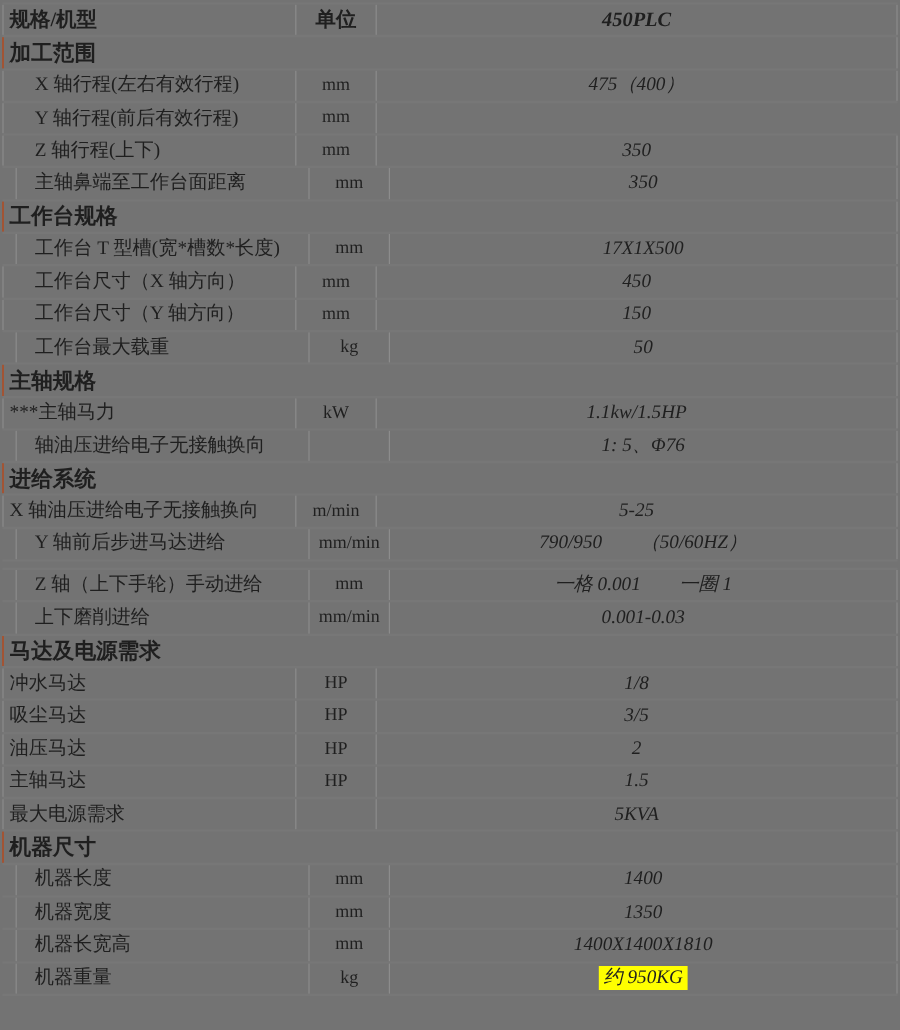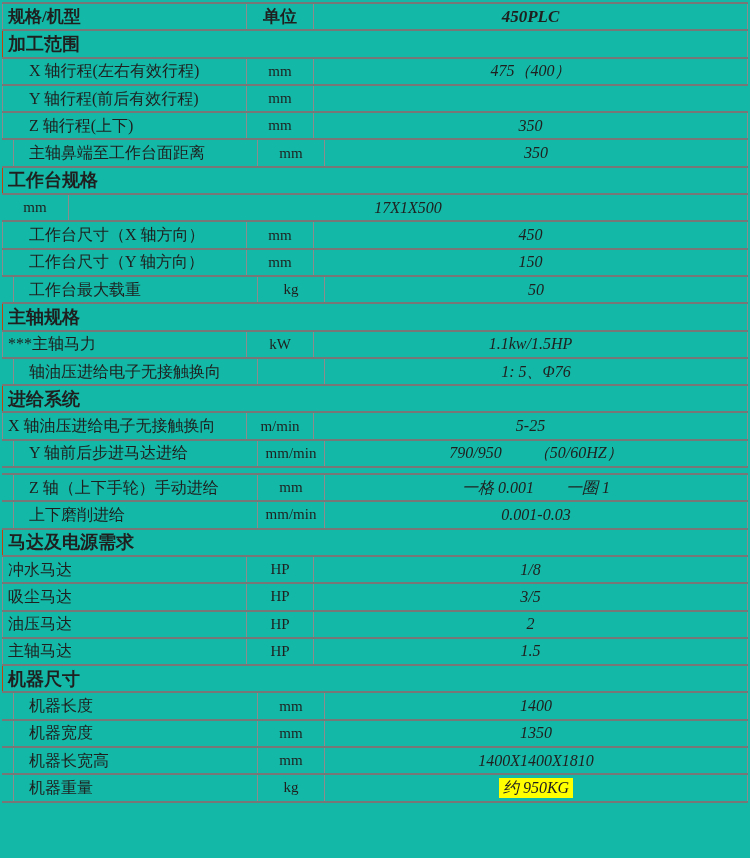--- a/index.html
+++ b/index.html
@@ -8,21 +8,21 @@
     background: #ffffff;
     font-family: "Liberation Serif", "DejaVu Serif", serif;
     color: #1f1f1f;
   }
   * { box-sizing: border-box; }
   .page {
     width: 750px;
     height: 858px;
     padding: 2px 2px 0 2px;
     overflow: hidden;
-    background: #14b8a6;
+    background: #737373;
   }
   .fragment {
     width: 746px;
     border-top: 2px solid #777777;
   }
   .fragment + .fragment { margin-top: 5px; }
   .row {
     display: flex;
     align-items: stretch;
     height: 27.3px;
@@ -102,20 +102,21 @@
         </div>
         <div class="row">
           <div class="cell label-cell ind1">主轴鼻端至工作台面距离</div>
           <div class="cell unit-cell">mm</div>
           <div class="cell value-cell">350</div>
         </div>
         <div class="row">
           <div class="cell section-cell">工作台规格</div>
         </div>
         <div class="row">
+          <div class="cell label-cell ind1">工作台 T 型槽(宽*槽数*长度)</div>
           <div class="cell unit-cell">mm</div>
           <div class="cell value-cell">17X1X500</div>
         </div>
         <div class="row">
           <div class="cell label-cell ind2">工作台尺寸（X 轴方向）</div>
           <div class="cell unit-cell">mm</div>
           <div class="cell value-cell">450</div>
         </div>
         <div class="row">
           <div class="cell label-cell ind2">工作台尺寸（Y 轴方向）</div>
@@ -180,20 +181,25 @@
         </div>
         <div class="row">
           <div class="cell label-cell ind0">油压马达</div>
           <div class="cell unit-cell">HP</div>
           <div class="cell value-cell">2</div>
         </div>
         <div class="row">
           <div class="cell label-cell ind0">主轴马达</div>
           <div class="cell unit-cell">HP</div>
           <div class="cell value-cell">1.5</div>
+        </div>
+        <div class="row">
+          <div class="cell label-cell ind0">最大电源需求</div>
+          <div class="cell unit-cell"></div>
+          <div class="cell value-cell">5KVA</div>
         </div>
         <div class="row">
           <div class="cell section-cell">机器尺寸</div>
         </div>
         <div class="row">
           <div class="cell label-cell ind1">机器长度</div>
           <div class="cell unit-cell">mm</div>
           <div class="cell value-cell">1400</div>
         </div>
         <div class="row">

